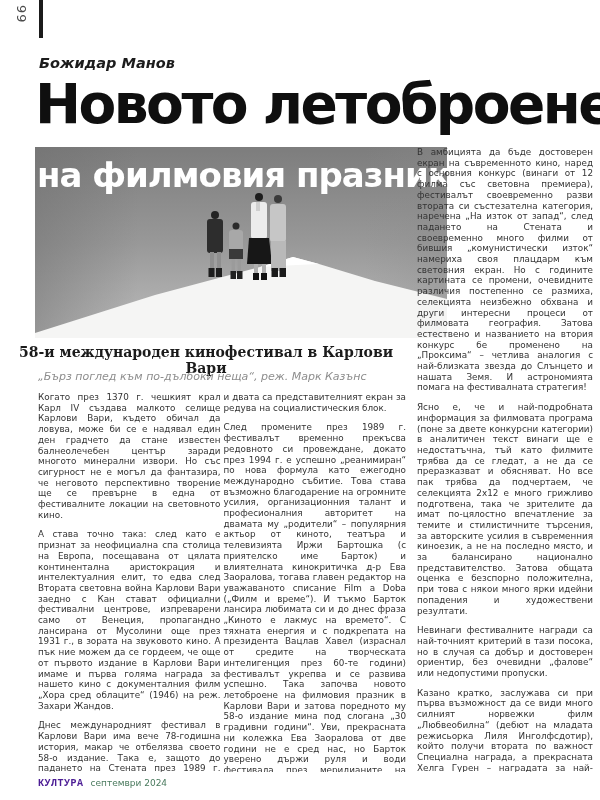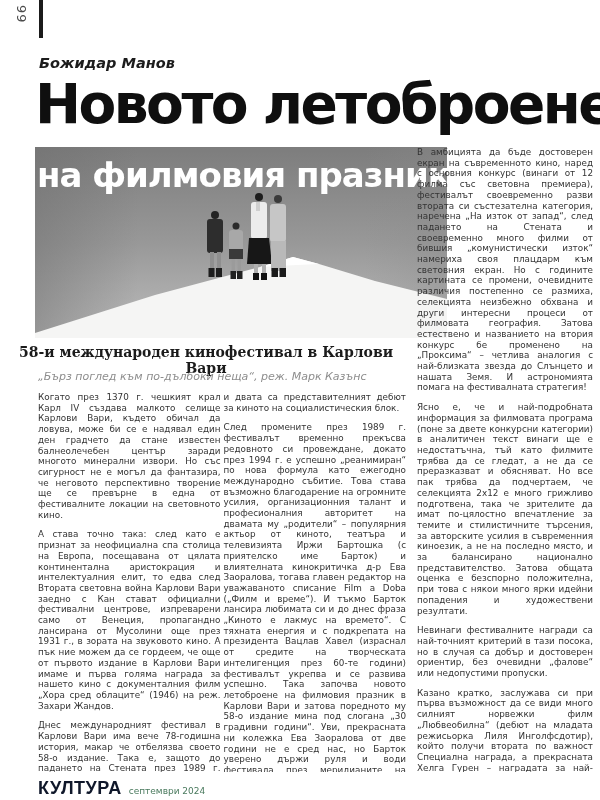--- a/index.html
+++ b/index.html
@@ -29,22 +29,22 @@
                  color:#8d8d8d;}
 
   
   .cols-bottom{position:absolute;left:38px;top:392px;width:368px;height:380px;
                display:grid;grid-template-columns:1fr 1fr;column-gap:3px;overflow:hidden;}
   .col-right{position:absolute;left:417px;top:147px;width:176px;height:625px;overflow:hidden;}
   .col p{margin:0 0 9px 0;font-size:8.8px;line-height:10.7px;text-align:justify;color:#333;}
 
   
   .footer{position:absolute;left:38px;top:778px;display:flex;align-items:baseline;gap:7px;}
-  .footer-logo{font-family:Liberation Sans, sans-serif;font-weight:bold;
-               font-size:18px;color:#0f172a;letter-spacing:.5px;}
+  .footer-logo{font-family:Liberation Mono, monospace;font-weight:bold;
+               font-size:10px;color:#4c1d95;letter-spacing:.5px;}
   .footer-issue{font-size:9px;color:#4a7a5e;}
 </style>
 </head>
 <body>
 
 <div class="sheet">
 
   <span class="folio-num">66</span>
   <span class="folio-bar"></span>
 
@@ -117,21 +117,21 @@
   <div class="photo-heading">58-и международен кинофестивал в Карлови Вари</div>
   <div class="photo-caption">„Бърз поглед към по-дълбоки неща“, реж. Марк Казънс</div>
 
   <div class="cols-bottom">
     <div class="col">
       <p>Когато през 1370 г. чешкият крал Карл IV създава малкото селище Карлови Вари, където обичал да ловува, може би се е надявал един ден градчето да стане известен балнеолечебен център заради многото минерални извори. Но със сигурност не е могъл да фантазира, че неговото перспективно творение ще се превърне в една от фестивалните локации на световното кино.</p>
       <p>А става точно така: след като е признат за неофициална спа столица на Европа, посещавана от цялата континентална аристокрация и интелектуалния елит, то едва след Втората световна война Карлови Вари заедно с Кан стават официални фестивални центрове, изпреварени само от Венеция, пропагандно лансирана от Мусолини още през 1931 г., в зората на звуковото кино. А пък ние можем да се гордеем, че още от първото издание в Карлови Вари имаме и първа голяма награда за нашето кино с документалния филм „Хора сред облаците“ (1946) на реж. Захари Жандов.</p>
       <p>Днес международният фестивал в Карлови Вари има вече 78-годишна история, макар че отбелязва своето 58-о издание. Така е, защото до падането на Стената през 1989 г. Карлови Вари е биенале и се редува през година със симетричния фестивал в Москва, като</p>
     </div>
     <div class="col">
-      <p>и двата са представителният дебют за киното на социалистическия блок.</p>
+      <p>и двата са представителният екран за редува на социалистическия блок.</p>
       <p>След промените през 1989 г. фестивалът временно прекъсва редовното си провеждане, докато през 1994 г. е успешно „реанимиран“ по нова формула като ежегодно международно събитие. Това става възможно благодарение на огромните усилия, организационния талант и професионалния авторитет на двамата му „родители“ – популярния актьор от киното, театъра и телевизията Иржи Бартошка (с приятелско име Барток) и влиятелната кинокритичка д-р Ева Заоралова, тогава главен редактор на уважаваното списание Film a Doba („Филм и време“). И тъкмо Барток лансира любимата си и до днес фраза „Киното е лакмус на времето“. С тяхната енергия и с подкрепата на президента Вацлав Хавел (израснал от средите на творческата интелигенция през 60-те години) фестивалът укрепва и се развива успешно. Така започва новото летоброене на филмовия празник в Карлови Вари и затова поредното му 58-о издание мина под слогана „30 градивни години“. Уви, прекрасната ни колежка Ева Заоралова от две години не е сред нас, но Барток уверено държи руля и води фестивала през меридианите на световното кино!</p>
     </div>
   </div>
 
   <div class="col col-right">
     <p>В амбицията да бъде достоверен екран на съвременното кино, наред с основния конкурс (винаги от 12 филма със световна премиера), фестивалът своевременно разви втората си състезателна категория, наречена „На изток от запад“, след падането на Стената и своевременно много филми от бившия „комунистически изток“ намериха своя плацдарм към световния екран. Но с годините картината се промени, очевидните различия постепенно се размиха, селекцията неизбежно обхвана и други интересни процеси от филмовата география. Затова естествено и названието на втория конкурс бе променено на „Проксима“ – четлива аналогия с най-близката звезда до Слънцето и нашата Земя. И астрономията помага на фестивалната стратегия!</p>
     <p>Ясно е, че и най-подробната информация за филмовата програма (поне за двете конкурсни категории) в аналитичен текст винаги ще е недостатъчна, тъй като филмите трябва да се гледат, а не да се преразказват и обясняват. Но все пак трябва да подчертаем, че селекцията 2х12 е много грижливо подготвена, така че зрителите да имат по-цялостно впечатление за темите и стилистичните търсения, за авторските усилия в съвременния киноезик, а не на последно място, и за балансирано национално представителство. Затова общата оценка е безспорно положителна, при това с някои много ярки идейни попадения и художествени резултати.</p>
     <p>Невинаги фестивалните награди са най-точният критерий в тази посока, но в случая са добър и достоверен ориентир, без очевидни „фалове“ или недопустими пропуски.</p>
     <p>Казано кратко, заслужава си при първа възможност да се види много силният норвежки филм „Любвеобилна“ (дебют на младата режисьорка Лиля Инголфсдотир), който получи втората по важност Специална награда, а прекрасната Хелга Гурен – наградата за най-добра актриса. Филмът разглежда универсални проблеми на семейната двойка от женска гледна точка, но без да ги олекотява до вариант конфекция, а с изключително деликатно разбиране</p>
   </div>

